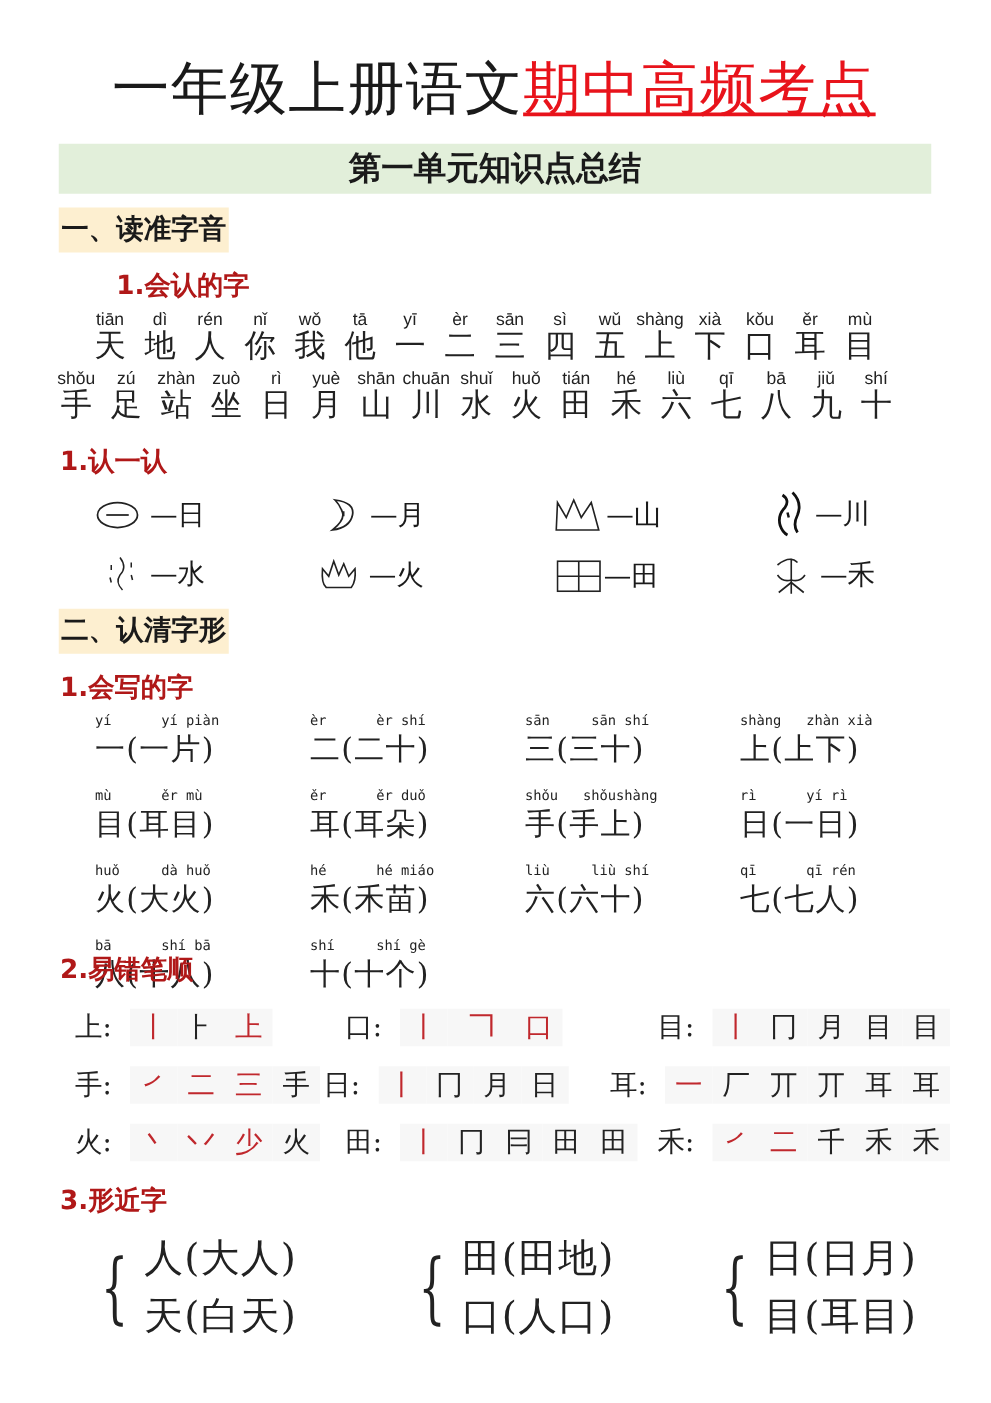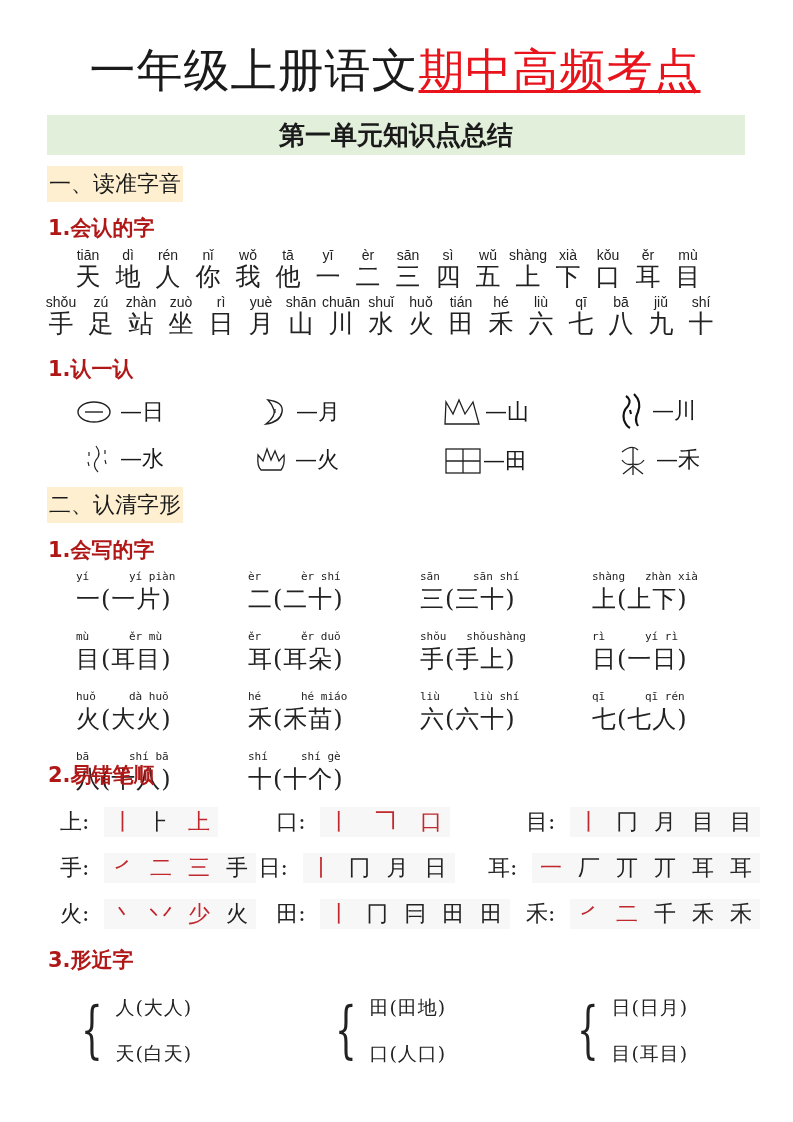--- a/index.html
+++ b/index.html
@@ -5,52 +5,52 @@
   html, body { margin: 0; padding: 0; background: #ffffff; }
   body { width: 793px; height: 1122px; position: relative; overflow: hidden;
          font-family: "DejaVu Serif", "Liberation Serif", serif; color: #1a1a1a; }
   .abs { position: absolute; }
   .title { top: 40px; left: 0; width: 790px; text-align: center; font-size: 46px; line-height: 60px;
            font-family: "DejaVu Serif", serif; letter-spacing: 1px; }
   .title .red { color: #e8131b; text-decoration: underline; text-decoration-thickness: 3px; text-underline-offset: 4px; }
   .unit-bar { top: 115px; left: 47px; width: 698px; height: 40px; background: #e2efda; text-align: center;
               font-size: 26px; line-height: 40px; font-weight: bold; font-family: "DejaVu Sans", sans-serif; color: #1a1a1a; }
   .section-head { left: 47px; height: 36px; background: #fdefd0; font-size: 22px; line-height: 36px;
-                  font-weight: normal; padding: 0 2px; font-family: "DejaVu Sans", sans-serif; }
+                  font-weight: bold; padding: 0 2px; font-family: "DejaVu Sans", sans-serif; }
   .sub-head { left: 48px; font-size: 21px; font-weight: bold; color: #b01818; font-family: "DejaVu Sans", sans-serif; line-height: 30px; }
   .py-row { left: 46px; display: flex; }
   .py-cell { width: 40px; text-align: center; }
   .py-cell .py { font-size: 14px; line-height: 14px; height: 14px; font-family: Liberation Sans, sans-serif; color: #222; white-space: nowrap; }
   .py-cell .hz { font-size: 25px; line-height: 30px; color: #222; }
   .rec-item { display: flex; align-items: center; font-size: 22px; }
   .rec-item svg { margin-right: 8px; }
   .rec-item .dash { font-size: 22px; }
   .write-item { width: 172px; }
   .write-item .pys { font-size: 11px; line-height: 14px; height: 14px; font-family: "DejaVu Sans Mono", monospace; white-space: pre; color: #222; }
   .write-item .hzs { font-size: 24px; line-height: 30px; color: #222; letter-spacing: 1px; }
   .stroke-row { display: flex; align-items: center; height: 40px; }
   .stroke-label { font-size: 22px; width: 44px; color: #222; }
   .stroke-step { font-size: 22px; width: 38px; text-align: center; color: #222; }
   .stroke-step.red { color: #c0282d; }
   .stroke-bg { background: #f7f7f7; }
   .similar-group { display: flex; align-items: center; }
   .brace { font-size: 62px; line-height: 62px; font-weight: 100; color: #222; margin-right: 4px; transform: scaleX(0.55); }
-  .similar-lines .line { font-size: 19px; line-height: 46px; color: #222; letter-spacing: 1px; }
+  .similar-lines .line { font-size: 31px; line-height: 46px; color: #222; letter-spacing: 1px; }
 </style>
 </head>
 <body>
 
 <div class="abs title">
   <span>一年级上册语文</span><span class="red">期中高频考点</span>
 </div>
 
 <div class="abs unit-bar">第一单元知识点总结</div>
 
 <div class="abs section-head" style="top:166px;">一、读准字音</div>
-<div class="abs sub-head" style="top:213px;">1.会认的字</div>
+<div class="abs sub-head" style="top:213px;margin-left:45px;">1.会认的字</div>
 
 <div class="abs py-row" style="top:248px; left:68px;">
   <div class="py-cell">
       <div class="py">tiān</div>
       <div class="hz">天</div>
     </div>
   <div class="py-cell">
       <div class="py">dì</div>
       <div class="hz">地</div>
     </div>

